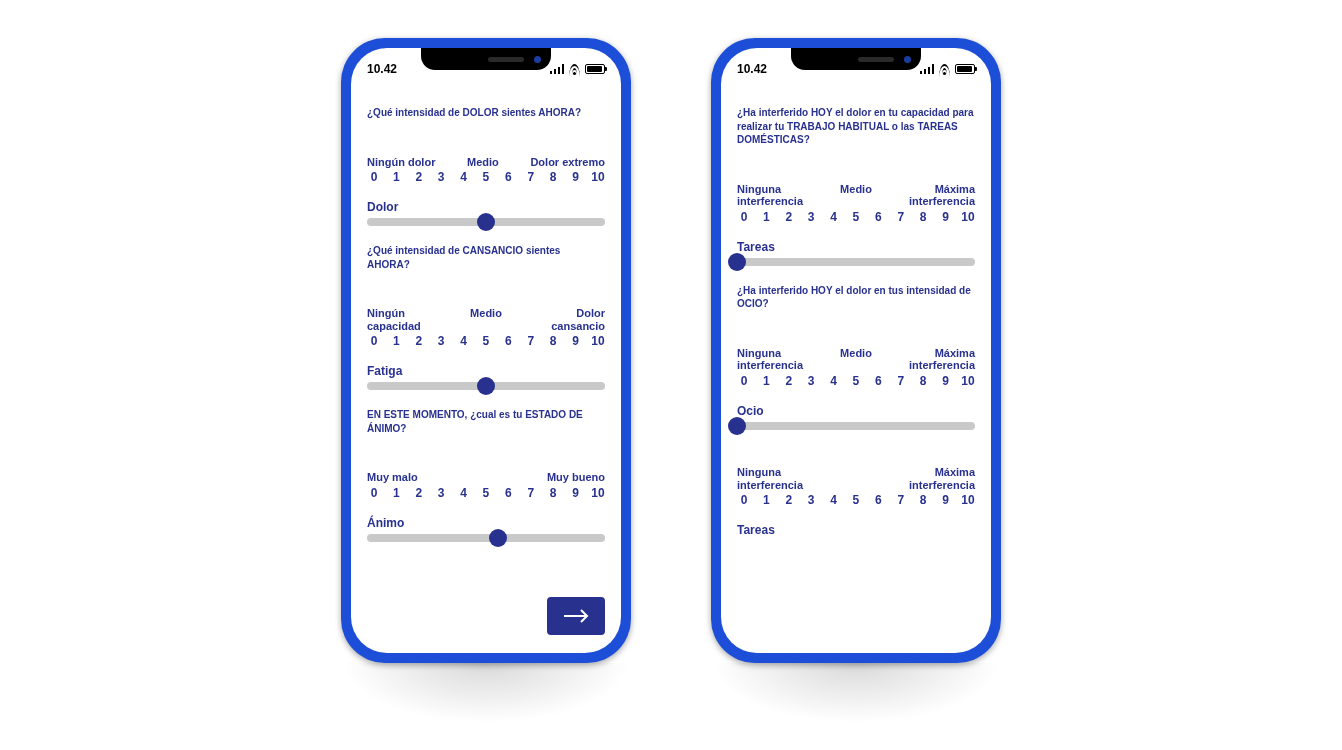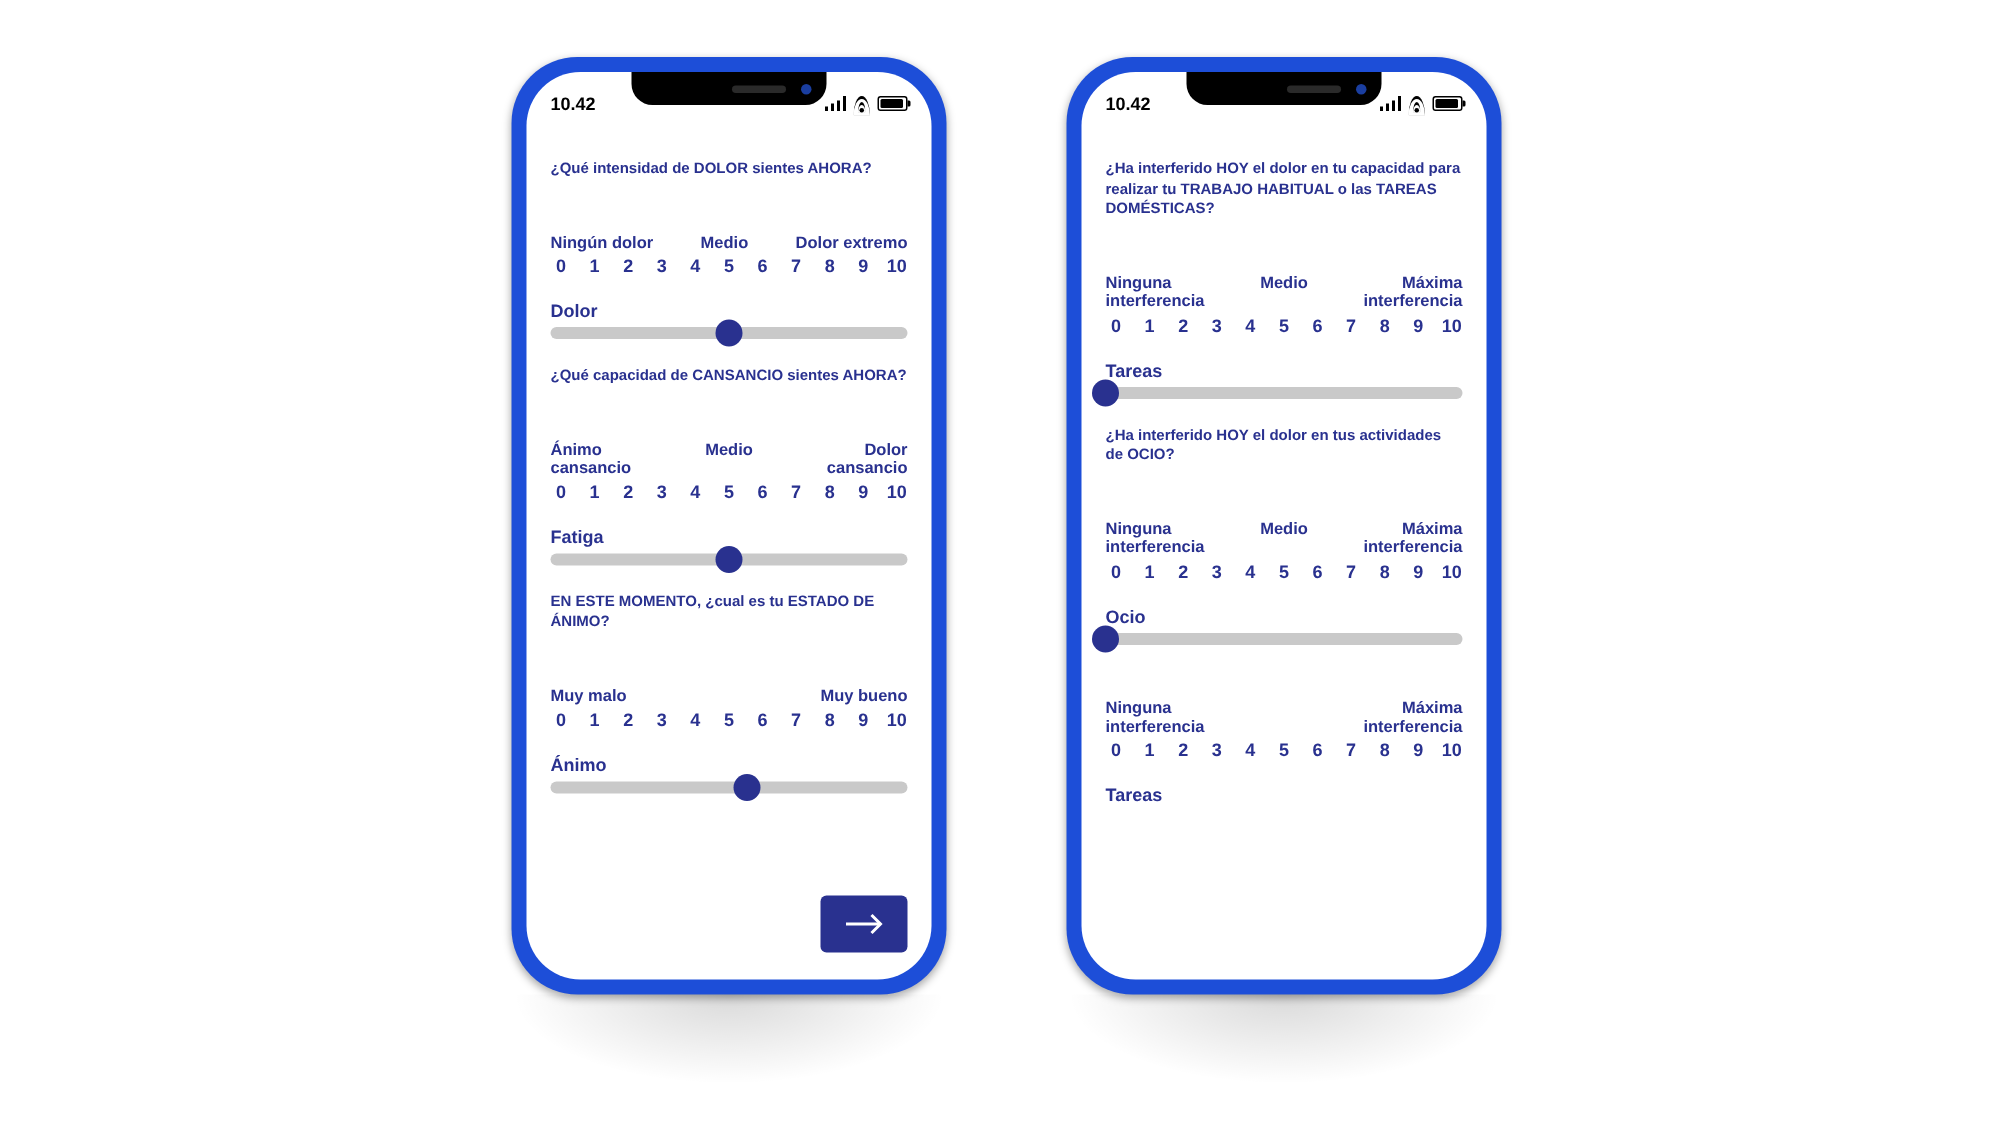--- a/index.html
+++ b/index.html
@@ -195,23 +195,23 @@
           <span>7</span>
           <span>8</span>
           <span>9</span>
           <span>10</span>
         </div>
       <div class="slider-label">Dolor</div>
       <div class="slider">
         <div class="thumb" style="left: 50%;"></div>
       </div>
 
-      <div class="question">¿Qué capacidad de CANSANCIO sientes AHORA?</div>
-      <div class="anchors">
-        <span>Ánimo cansancio</span>
+      <div class="question">¿Qué intensidad de CANSANCIO sientes AHORA?</div>
+      <div class="anchors">
+        <span>Ningún capacidad</span>
         <span class="mid">Medio</span>
         <span class="right">Dolor cansancio</span>
       </div>
       <div class="scale">
           <span>0</span>
           <span>1</span>
           <span>2</span>
           <span>3</span>
           <span>4</span>
           <span>5</span>
@@ -295,21 +295,21 @@
           <span>7</span>
           <span>8</span>
           <span>9</span>
           <span>10</span>
         </div>
       <div class="slider-label">Tareas</div>
       <div class="slider">
         <div class="thumb" style="left: 0%;"></div>
       </div>
 
-      <div class="question">¿Ha interferido HOY el dolor en tus actividades de OCIO?</div>
+      <div class="question">¿Ha interferido HOY el dolor en tus intensidad de OCIO?</div>
       <div class="anchors">
         <span>Ninguna interferencia</span>
         <span class="mid">Medio</span>
         <span class="right">Máxima interferencia</span>
       </div>
       <div class="scale">
           <span>0</span>
           <span>1</span>
           <span>2</span>
           <span>3</span>

